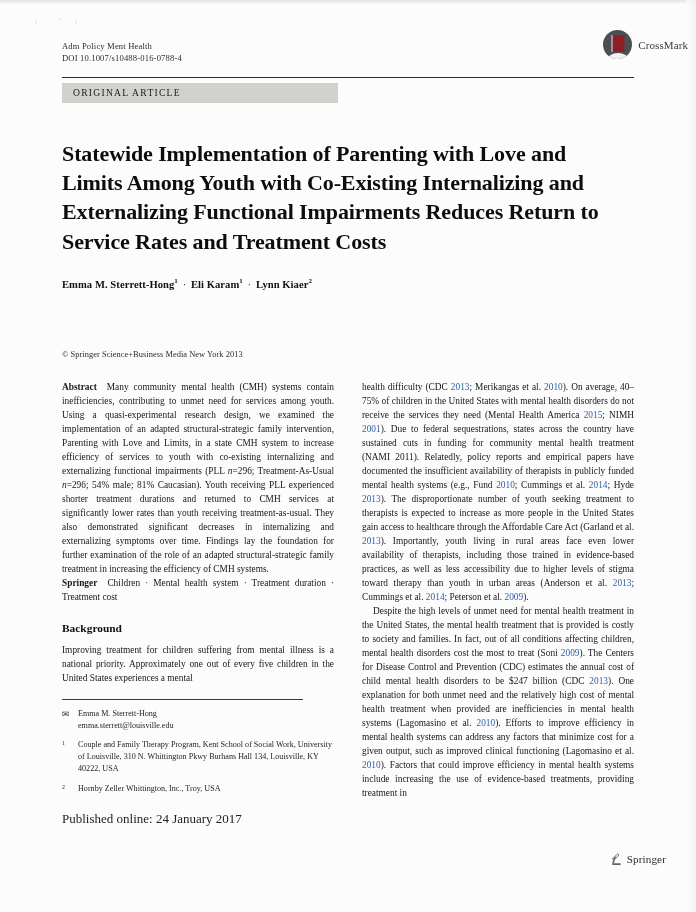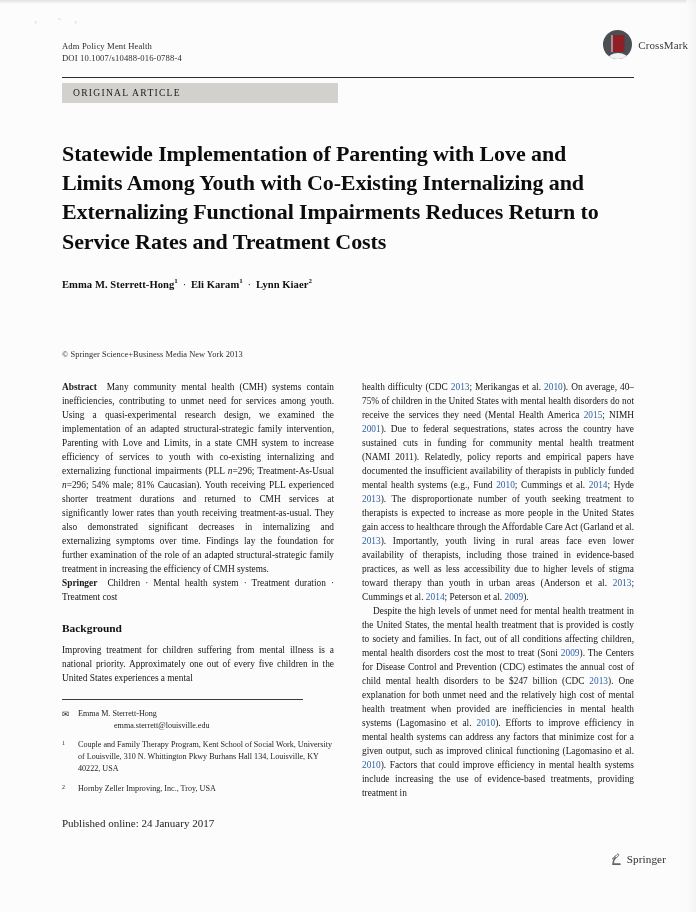--- a/index.html
+++ b/index.html
@@ -196,24 +196,24 @@
     display: flex;
     margin-top: 8px;
   }
   .fn-marker {
     width: 16px;
     flex: 0 0 16px;
     font-size: 7px;
   }
   .fn-marker.env { font-size: 8.5px; }
   .fn-body { flex: 1; }
-  .fn-body .email { display: block; margin-left: 36px; }
+  .fn-body .email { display: block; }
   .published {
-    margin-top: 22px;
-    font-size: 11px;
+    margin-top: 16px;
+    font-size: 13px;
     color: #232323;
   }
 
   
   .springer {
     position: absolute;
     right: 30px;
     bottom: 47px;
     display: flex;
     align-items: center;
@@ -305,21 +305,21 @@
           </div>
         </div>
 
         <div class="fn">
           <div class="fn-marker"><sup>1</sup></div>
           <div class="fn-body">Couple and Family Therapy Program, Kent School of Social Work, University of Louisville, 310 N. Whittington Pkwy Burhans Hall 134, Louisville, KY 40222, USA</div>
         </div>
 
         <div class="fn">
           <div class="fn-marker"><sup>2</sup></div>
-          <div class="fn-body">Hornby Zeller Improving, Inc., Troy, USA</div>
+          <div class="fn-body">Hornby Zeller Whittington, Inc., Troy, USA</div>
         </div>
 
         <div class="published">Published online: 24 January 2017</div>
       </div>
 
       <div class="col">
         <div class="para"><span>health difficulty (CDC </span><span class="cite">2013</span><span>; Merikangas et al. </span><span class="cite">2010</span><span>). On average, 40–75% of children in the United States with mental health disorders do not receive the services they need (Mental Health America </span><span class="cite">2015</span><span>; NIMH </span><span class="cite">2001</span><span>). Due to federal sequestrations, states across the country have sustained cuts in funding for community mental health treatment (NAMI 2011). Relatedly, policy reports and empirical papers have documented the insufficient availability of therapists in publicly funded mental health systems (e.g., Fund </span><span class="cite">2010</span><span>; Cummings et al. </span><span class="cite">2014</span><span>; Hyde </span><span class="cite">2013</span><span>). The disproportionate number of youth seeking treatment to therapists is expected to increase as more people in the United States gain access to healthcare through the Affordable Care Act (Garland et al. </span><span class="cite">2013</span><span>). Importantly, youth living in rural areas face even lower availability of therapists, including those trained in evidence-based practices, as well as less accessibility due to higher levels of stigma toward therapy than youth in urban areas (Anderson et al. </span><span class="cite">2013</span><span>; Cummings et al. </span><span class="cite">2014</span><span>; Peterson et al. </span><span class="cite">2009</span><span>).</span></div>
         <div class="para indent"><span>Despite the high levels of unmet need for mental health treatment in the United States, the mental health treatment that is provided is costly to society and families. In fact, out of all conditions affecting children, mental health disorders cost the most to treat (Soni </span><span class="cite">2009</span><span>). The Centers for Disease Control and Prevention (CDC) estimates the annual cost of child mental health disorders to be $247 billion (CDC </span><span class="cite">2013</span><span>). One explanation for both unmet need and the relatively high cost of mental health treatment when provided are inefficiencies in mental health systems (Lagomasino et al. </span><span class="cite">2010</span><span>). Efforts to improve efficiency in mental health systems can address any factors that minimize cost for a given output, such as improved clinical functioning (Lagomasino et al. </span><span class="cite">2010</span><span>). Factors that could improve efficiency in mental health systems include increasing the use of evidence-based treatments, providing treatment in</span></div>
       </div>
 

